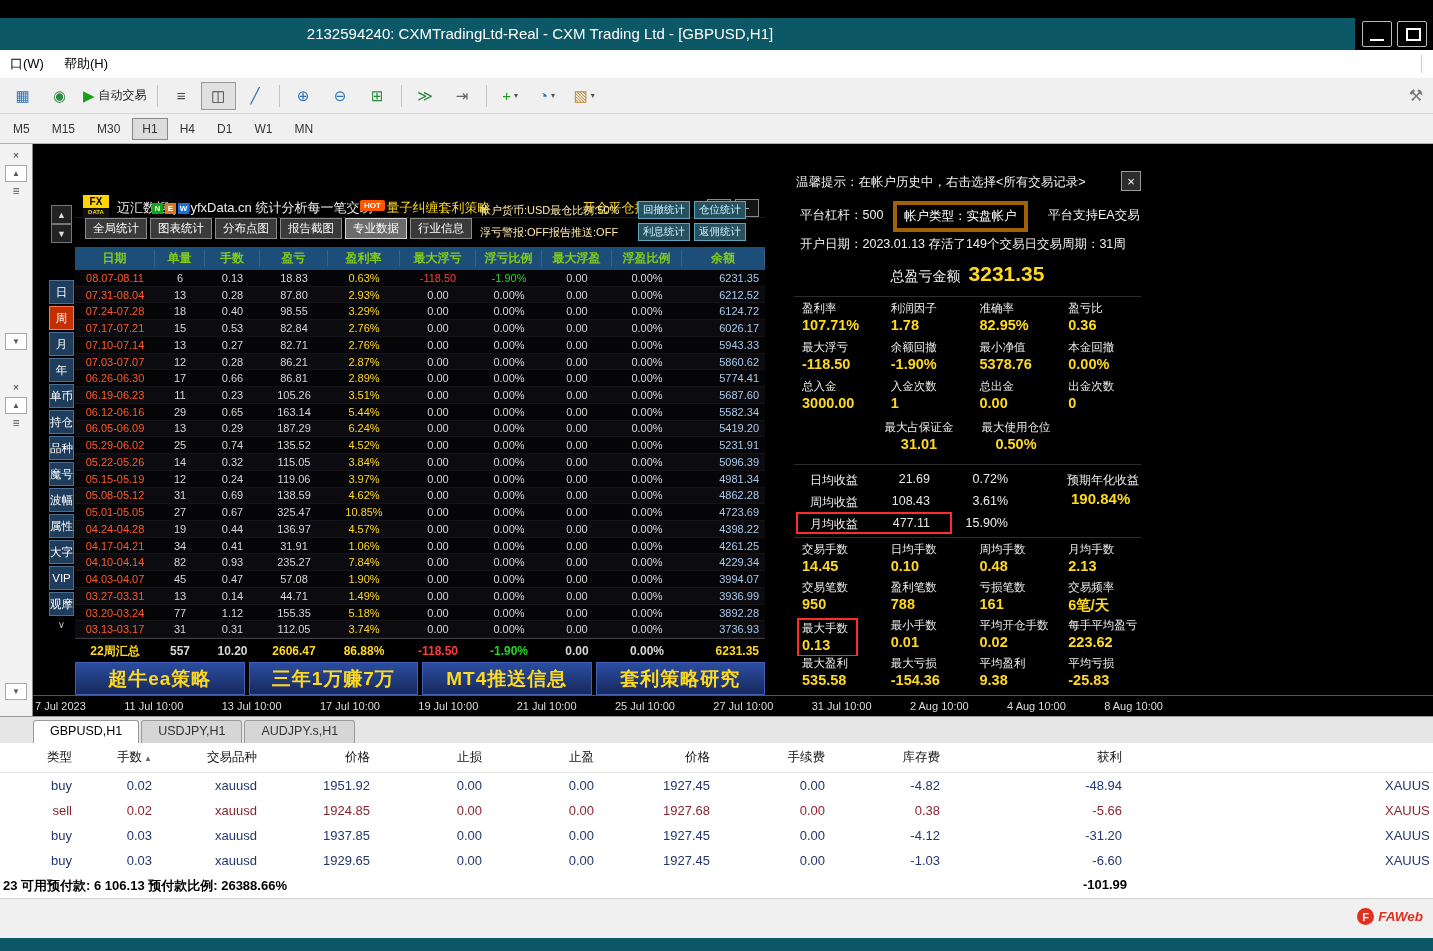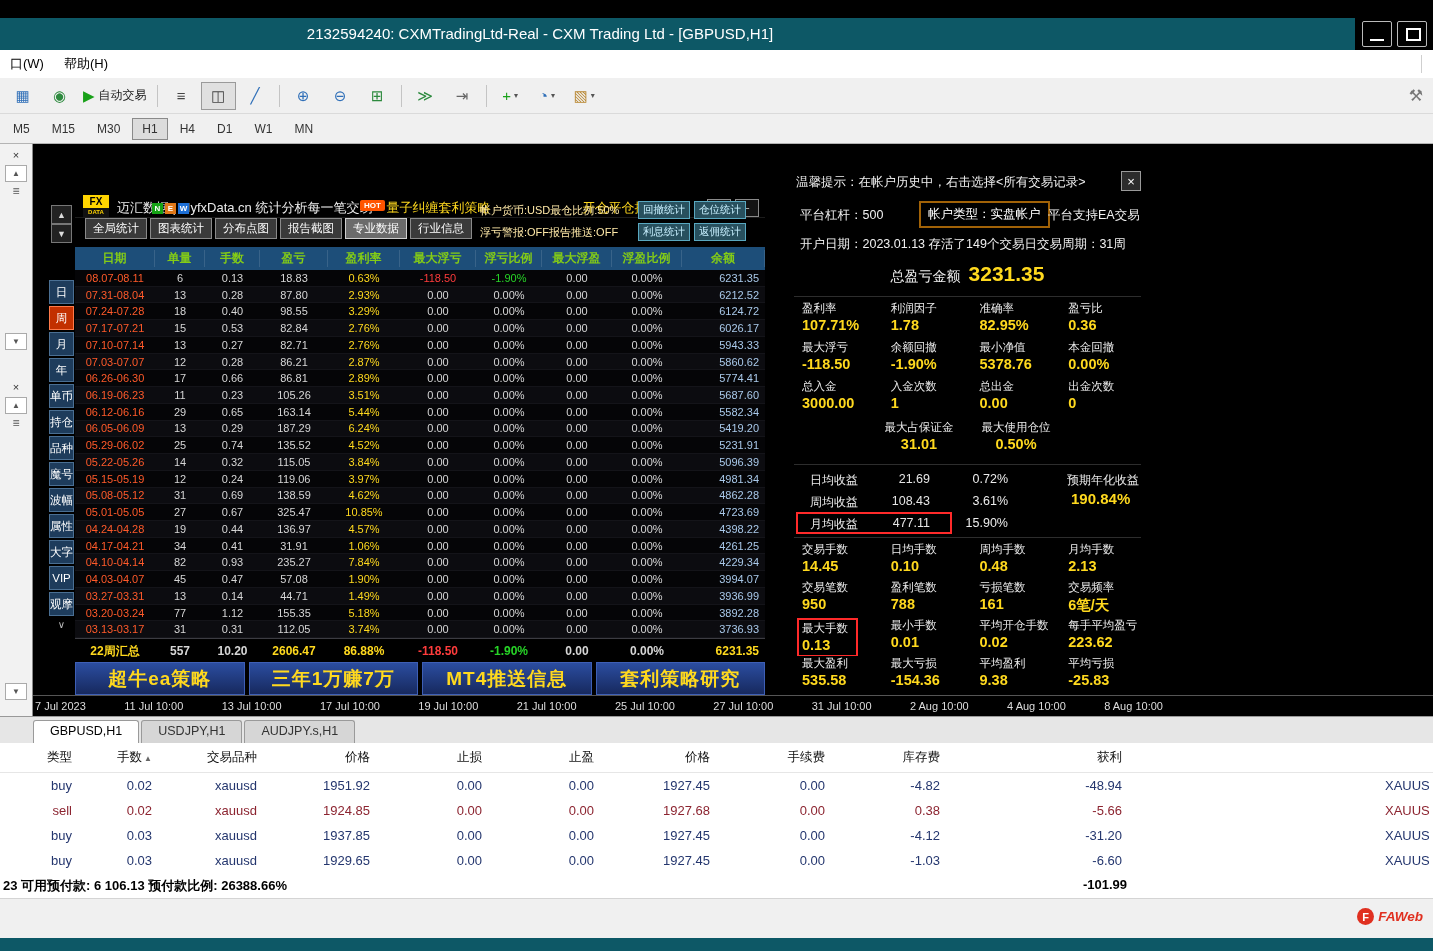--- a/index.html
+++ b/index.html
@@ -108,21 +108,21 @@
              grid-template-columns:repeat(4,1fr);gap:4px;background:#000;}
   .banner-cell{background:linear-gradient(180deg,#2b4da0 0%,#17295e 100%);border:1px solid #3e5fb5;
                color:#ffd91e;font-size:19px;font-weight:bold;display:flex;align-items:center;justify-content:center;
                letter-spacing:1px;white-space:nowrap;overflow:hidden;}
   
   .info-panel{position:absolute;left:790px;top:24px;width:355px;height:527px;background:#000;overflow:hidden;}
   .ip-tip{position:absolute;left:6px;top:6px;font-size:12.5px;color:#f0f0f0;white-space:nowrap;}
   .ip-close{position:absolute;right:4px;top:3px;width:20px;height:20px;border:1px solid #9a9a9a;background:#2c2c2c;
             color:#fff;font-size:13px;display:flex;align-items:center;justify-content:center;box-sizing:border-box;}
   .lev{position:absolute;left:10px;top:39px;font-size:12.5px;color:#f0f0f0;}
-  .acctype{position:absolute;left:103px;top:33px;border:2px solid #a16207;padding:3px 7px;font-size:12.5px;color:#fff;white-space:nowrap;margin-left:26px;}
+  .acctype{position:absolute;left:103px;top:33px;border:4px solid #a16207;padding:3px 7px;font-size:12.5px;color:#fff;white-space:nowrap;}
   .easup{position:absolute;left:258px;top:39px;font-size:12.5px;color:#f0f0f0;white-space:nowrap;}
   .ip-lineB{position:absolute;left:10px;top:68px;font-size:12.5px;color:#f0f0f0;white-space:nowrap;}
   .ip-total{position:absolute;left:0;top:94px;width:100%;text-align:center;white-space:nowrap;}
   .tlabel{font-size:14px;color:#f0f0f0;margin-right:8px;}
   .tvalue{font-size:21px;font-weight:bold;color:#ffd91e;}
   .ip-div{position:absolute;left:4px;right:4px;height:1px;background:#2d2d2d;}
   .d1{top:128px}.d2{top:296px}.d3{top:369px}
   .info-grid{position:absolute;left:0;width:100%;display:grid;grid-template-columns:repeat(4,1fr);}
   .ig1{top:133px;grid-auto-rows:39px;}
   .ig2{top:374px;grid-auto-rows:38px;}

